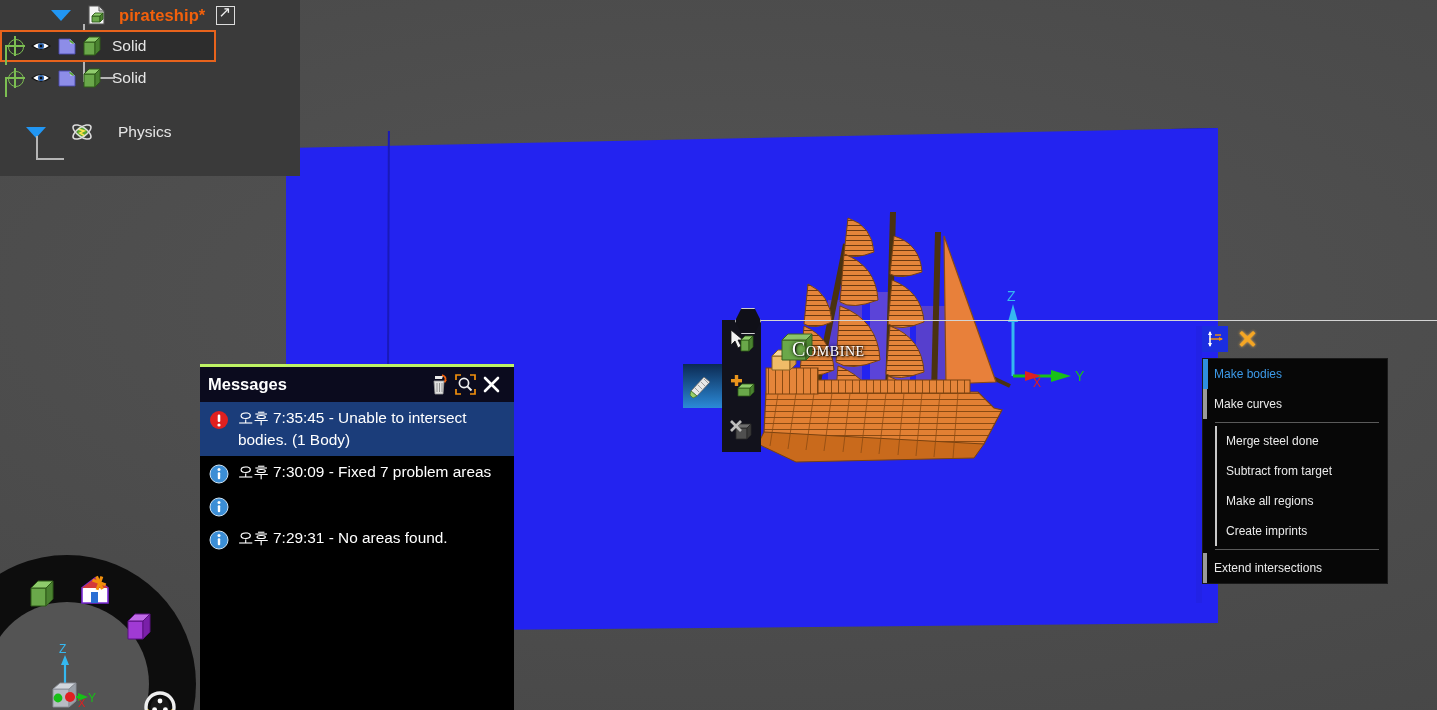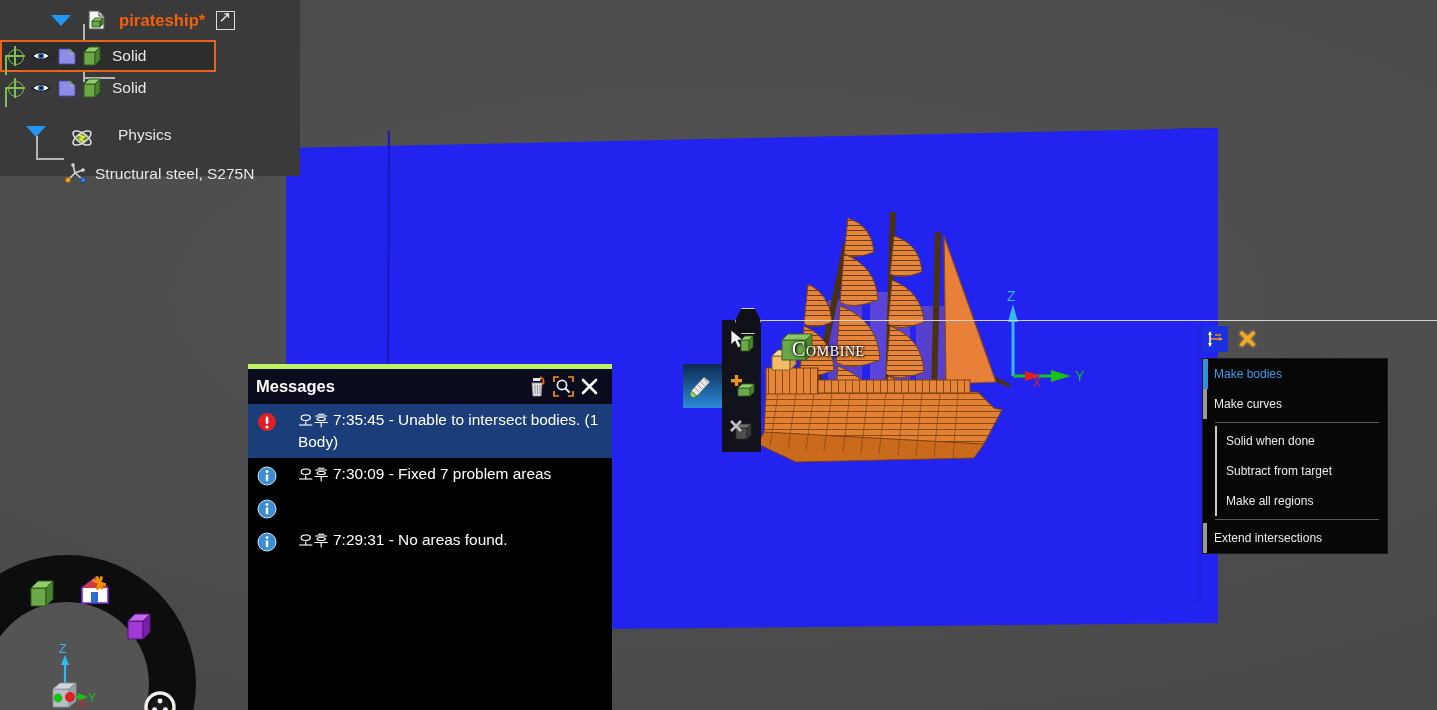--- a/index.html
+++ b/index.html
@@ -65,51 +65,50 @@
 
   
   .ic-layer svg { width:20px; height:20px; display:block; }
 
   
   .ic-cube svg { width:20px; height:20px; display:block; }
 
   .tree-label { color:#e6e6e6; font-size:15.5px; white-space:nowrap; }
 
   
-  #title-row { height:40px; display:flex; align-items:center; padding-left:75px; gap:11px; }
+  #title-row { height:30px; display:flex; align-items:center; padding-left:75px; gap:11px; }
   #doc-title { color:#f2600c; font-weight:bold; font-size:16.5px; letter-spacing:0.1px; }
   .tri-down { width:0;height:0;border-left:10px solid transparent;border-right:10px solid transparent;
     border-top:11px solid #2196f3; }
   .ext-btn { width:19px;height:19px;border:1.6px solid #dcdcdc; position:relative; }
   .ext-btn::after{content:'↗';position:absolute;left:1px;top:-4px;font-size:15px;color:#f0f0f0;}
 
   
   .conn { position:absolute; background:#b5b5b5; }
 
   
-  #physics-row { height:32px; display:flex; align-items:flex-start; padding-left:26px; gap:24px; }
+  #physics-row { height:32px; display:flex; align-items:center; padding-left:26px; gap:24px; }
   #material-row { height:32px; display:flex; align-items:center; padding-left:64px; gap:7px; }
 
   
   #messages {
     position:absolute; left:200px; top:364px;
-    width:364px; height:346px;
+    width:314px; height:346px;
     background:#000; z-index:40;
-    border-top:5px solid #bef264;
-    margin-left:48px;
+    border-top:3px solid #bef264;
   }
   #msg-titlebar {
     height:35px; display:flex; align-items:center;
     padding:0 10px 0 8px; background:#0b0b1e;
   }
   #msg-title { font-size:16.5px; font-weight:bold; color:#ffffff; flex:1; }
   .msg-tool { width:26px; height:24px; display:flex; align-items:center; justify-content:center;
     cursor:pointer; }
   .msg-list { }
-  .msg-item { display:flex; gap:21px; padding:5px 9px 5px 9px; align-items:flex-start; }
+  .msg-item { display:flex; gap:9px; padding:5px 9px 5px 9px; align-items:flex-start; }
   .msg-item.err { background:#1b3d7a; }
   .msg-ico { width:20px; height:20px; flex:0 0 auto; margin-top:3px; }
   .msg-text { font-size:15.4px; line-height:1.42; color:#fff; }
 
   
   #minitoolbar { position:absolute; left:683px; top:320px; z-index:35; }
   .mt-row { display:flex; }
   .mt-cell { width:39px; height:44px; background:#12121c;
     display:flex; align-items:center; justify-content:center; cursor:pointer; }
   .mt-cell.sel { background:linear-gradient(to bottom,#0c2a52,#2b8ad8); }
@@ -417,35 +416,20 @@
     <div class="tri-down"></div>
     <svg width="24" height="24" viewBox="0 0 24 24">
       <circle cx="12" cy="12" r="5.4" fill="#5aa832" stroke="#2e5a18" stroke-width="1"></circle>
       <path d="M8 9 L14 11 L10 13 L15 16" stroke="#ffe24a" stroke-width="1.6" fill="none"></path>
       <ellipse cx="12" cy="12" rx="10.5" ry="4.6" fill="none" stroke="#dcdcdc" stroke-width="1.5" transform="rotate(35 12 12)"></ellipse>
       <ellipse cx="12" cy="12" rx="10.5" ry="4.6" fill="none" stroke="#dcdcdc" stroke-width="1.5" transform="rotate(-35 12 12)"></ellipse>
     </svg>
     <span class="tree-label">Physics</span>
   </div>
 
-  <div id="material-row">
-    <svg width="24" height="24" viewBox="0 0 24 24">
-      <g stroke="#d8d8d8" stroke-width="1.6" fill="none">
-        <line x1="11" y1="11" x2="4" y2="18"></line>
-          <line x1="11" y1="11" x2="19" y2="18"></line>
-        <line x1="11" y1="11" x2="9" y2="3"></line>
-          <line x1="11" y1="11" x2="19" y2="8"></line>
-      </g>
-      <circle cx="4" cy="18" r="2.7" fill="#e8a22a" stroke="#7a5a10" stroke-width="0.8"></circle>
-      <circle cx="19" cy="18" r="2.7" fill="#3b7fd4" stroke="#1a3f7a" stroke-width="0.8"></circle>
-      <circle cx="9" cy="3" r="1.8" fill="#dcdcdc"></circle>
-      <circle cx="19" cy="8" r="1.8" fill="#dcdcdc"></circle>
-    </svg>
-    <span class="tree-label">Structural steel, S275N</span>
-  </div>
 </div>
 
 <div id="messages">
   <div id="msg-titlebar">
     <span id="msg-title">Messages</span>
     <span class="msg-tool">
       <svg width="20" height="21" viewBox="0 0 20 21">
         <path d="M6 2 L14 2 L13 5 L6 5 Z" fill="#e8e8e8"></path>
         <path d="M13 1 q5 2 3 6" stroke="#f2600c" stroke-width="1.8" fill="none"></path>
         <polygon points="14,7 18,6 16,9" fill="#f2600c"></polygon>
@@ -538,29 +522,33 @@
     <span class="bar"></span>
     <span>Make bodies</span>
   </div>
   <div class="ctx-item">
     <span class="bar"></span>
     <span>Make curves</span>
   </div>
   <div class="ctx-sep"></div>
   <div class="ctx-item indent">
     <span class="bar"></span>
-    <span>Solid when done</span>
+    <span>Merge steel done</span>
   </div>
   <div class="ctx-item indent">
     <span class="bar"></span>
     <span>Subtract from target</span>
   </div>
   <div class="ctx-item indent">
     <span class="bar"></span>
     <span>Make all regions</span>
+  </div>
+  <div class="ctx-item indent">
+    <span class="bar"></span>
+    <span>Create imprints</span>
   </div>
   <div class="ctx-sep"></div>
   <div class="ctx-item">
     <span class="bar"></span>
     <span>Extend intersections</span>
   </div>
 </div>
 
 <div id="radial">
   <div id="radial-outer"></div>

